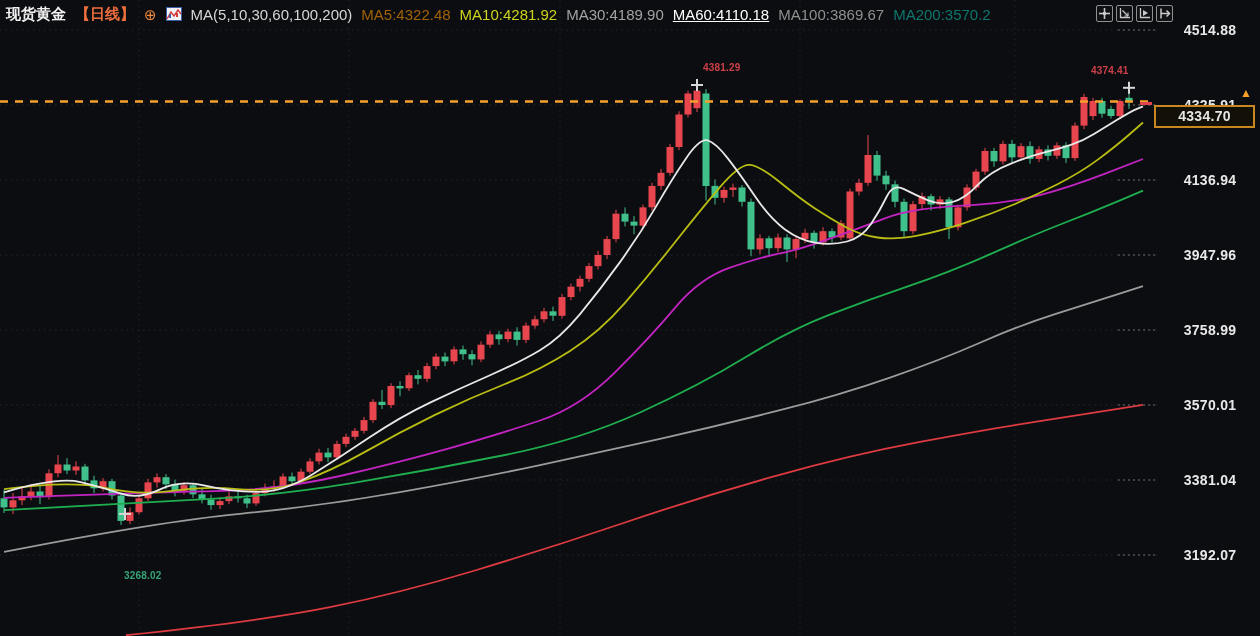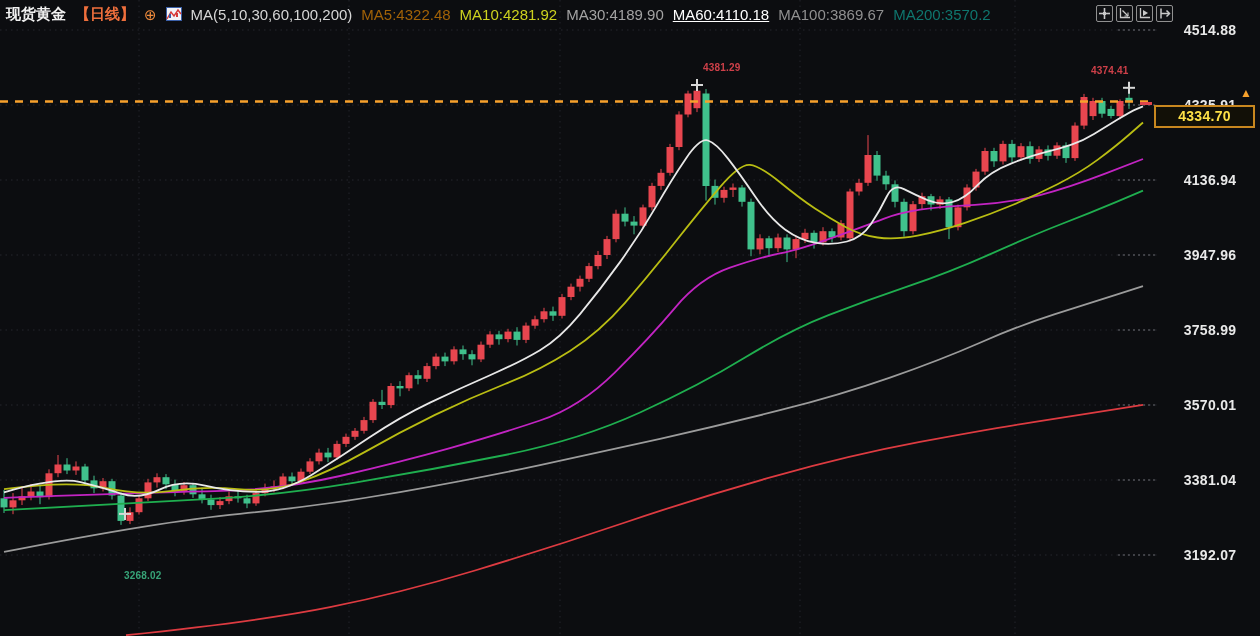--- a/index.html
+++ b/index.html
@@ -16,21 +16,21 @@
   .maval{font-weight:500;}
   .mini-icon{width:16px;height:16px;display:inline-block;}
   
   #toolbar{position:absolute;left:1096px;top:5px;display:flex;gap:3px;z-index:30;}
   .tool{width:17px;height:17px;border:1px solid #909090;border-radius:2px;box-sizing:border-box;
         display:flex;align-items:center;justify-content:center;background:#101114;}
   
   .tick-label{position:absolute;left:1166px;width:88px;text-align:center;font-size:14px;
               font-weight:bold;color:#e9e9e9;z-index:10;letter-spacing:.3px;}
   #price-tag{position:absolute;left:1154px;width:97px;height:19px;border:2px solid #c8871f;
-             background:#121007;color:#fde047;font-size:14px;font-weight:bold;text-align:center;
+             background:#121007;color:#e5e5e5;font-size:14px;font-weight:bold;text-align:center;
              line-height:19px;z-index:20;letter-spacing:.3px;}
   #latest-btn{position:absolute;left:1240px;top:86px;color:#f7a12c;font-size:12px;z-index:21;cursor:pointer;}
   
   .ann{position:absolute;font-size:10px;font-weight:bold;z-index:15;letter-spacing:.2px;}
   
   #watermark{position:absolute;right:18px;bottom:16px;font-size:31px;color:#ececec;
              letter-spacing:5px;z-index:5;font-weight:400;}
 </style>
 </head>
 <body>

